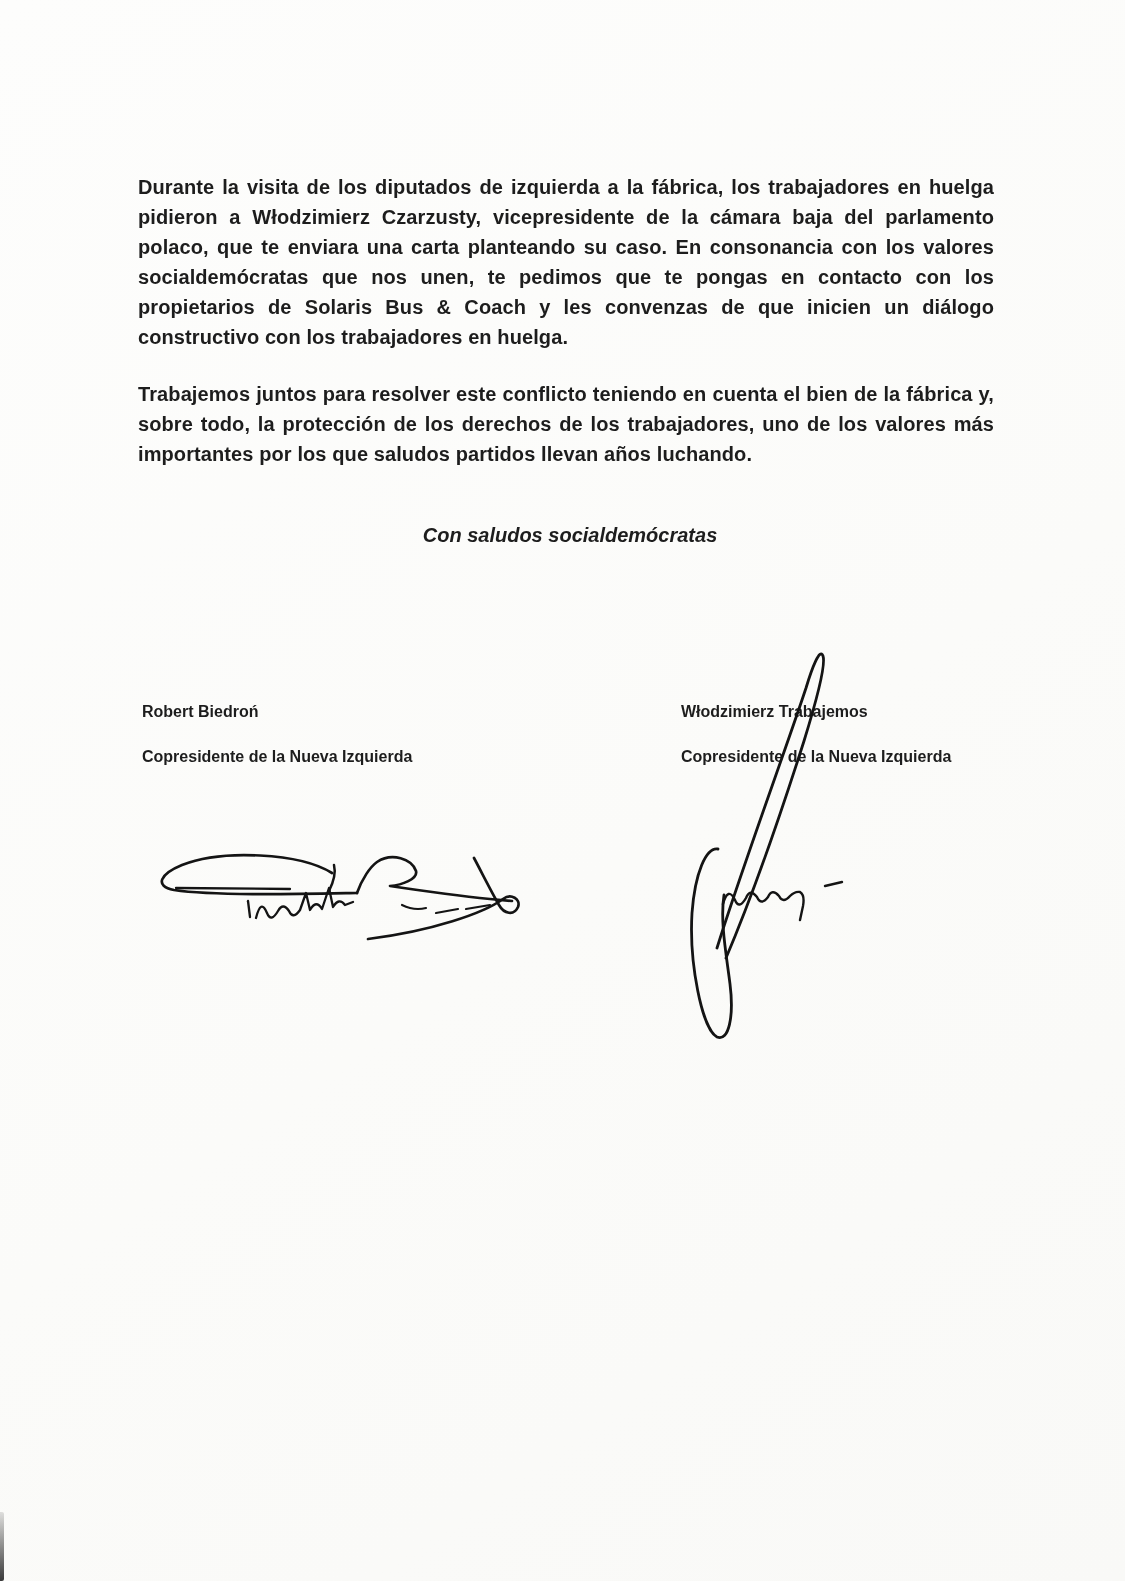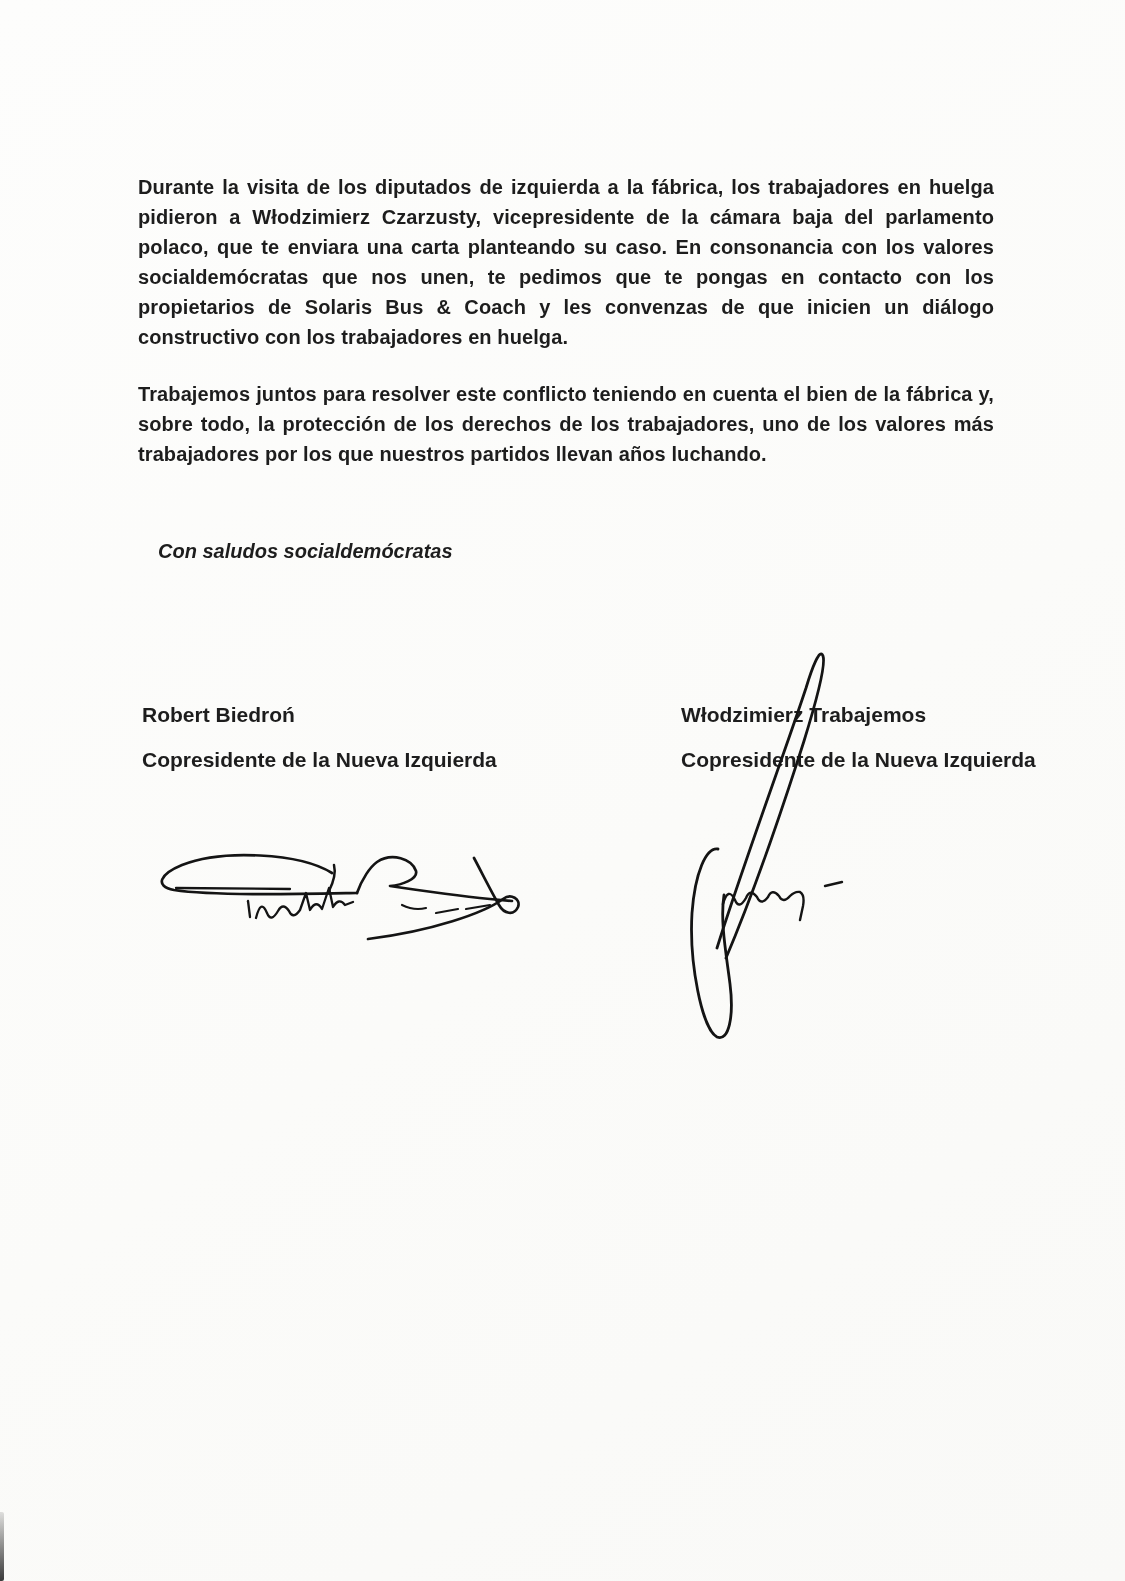--- a/index.html
+++ b/index.html
@@ -25,31 +25,31 @@
     letter-spacing: 0.1px;
     color: #1d1d1d;
   }
   .p1 { top: 172px; }
   .p2 { top: 379px; }
   .closing {
     position: absolute;
     left: 142px;
     width: 856px;
     top: 524px;
-    margin: 16px;
+    margin: 0;
     font-size: 20px;
     font-style: italic;
     font-weight: 600;
-    text-align: left;
+    text-align: center;
     color: #1d1d1d;
   }
   .sig-line {
     position: absolute;
     margin: 0;
-    font-size: 21px;
+    font-size: 16px;
     font-weight: 600;
     white-space: nowrap;
     color: #1d1d1d;
   }
   .name-left  { left: 142px; top: 703px; }
   .title-left { left: 142px; top: 748px; }
   .name-right  { left: 681px; top: 703px; }
   .title-right { left: 681px; top: 748px; }
   .sig-svg { position: absolute; pointer-events: none; }
   .sig-svg path {
@@ -70,21 +70,21 @@
     border-radius: 0 2px 2px 0;
   }
 </style>
 </head>
 <body>
 
 <div class="page">
 
   <p class="body-par p1">Durante la visita de los diputados de izquierda a la fábrica, los trabajadores en huelga pidieron a Włodzimierz Czarzusty, vicepresidente de la cámara baja del parlamento polaco, que te enviara una carta planteando su caso. En consonancia con los valores socialdemócratas que nos unen, te pedimos que te pongas en contacto con los propietarios de Solaris Bus &amp; Coach y les convenzas de que inicien un diálogo constructivo con los trabajadores en huelga.</p>
 
-  <p class="body-par p2">Trabajemos juntos para resolver este conflicto teniendo en cuenta el bien de la fábrica y, sobre todo, la protección de los derechos de los trabajadores, uno de los valores más trabajadores por los que nuestros partidos llevan años luchando.</p>
+  <p class="body-par p2">Trabajemos juntos para resolver este conflicto teniendo en cuenta el bien de la fábrica y, sobre todo, la protección de los derechos de los trabajadores, uno de los valores más importantes por los que saludos partidos llevan años luchando.</p>
 
   <p class="closing">Con saludos socialdemócratas</p>
 
   <p class="sig-line name-left">Robert Biedroń</p>
 
   <p class="sig-line title-left">Copresidente de la Nueva Izquierda</p>
 
   <p class="sig-line name-right">Włodzimierz Trabajemos</p>
 
   <p class="sig-line title-right">Copresidente de la Nueva Izquierda</p>

